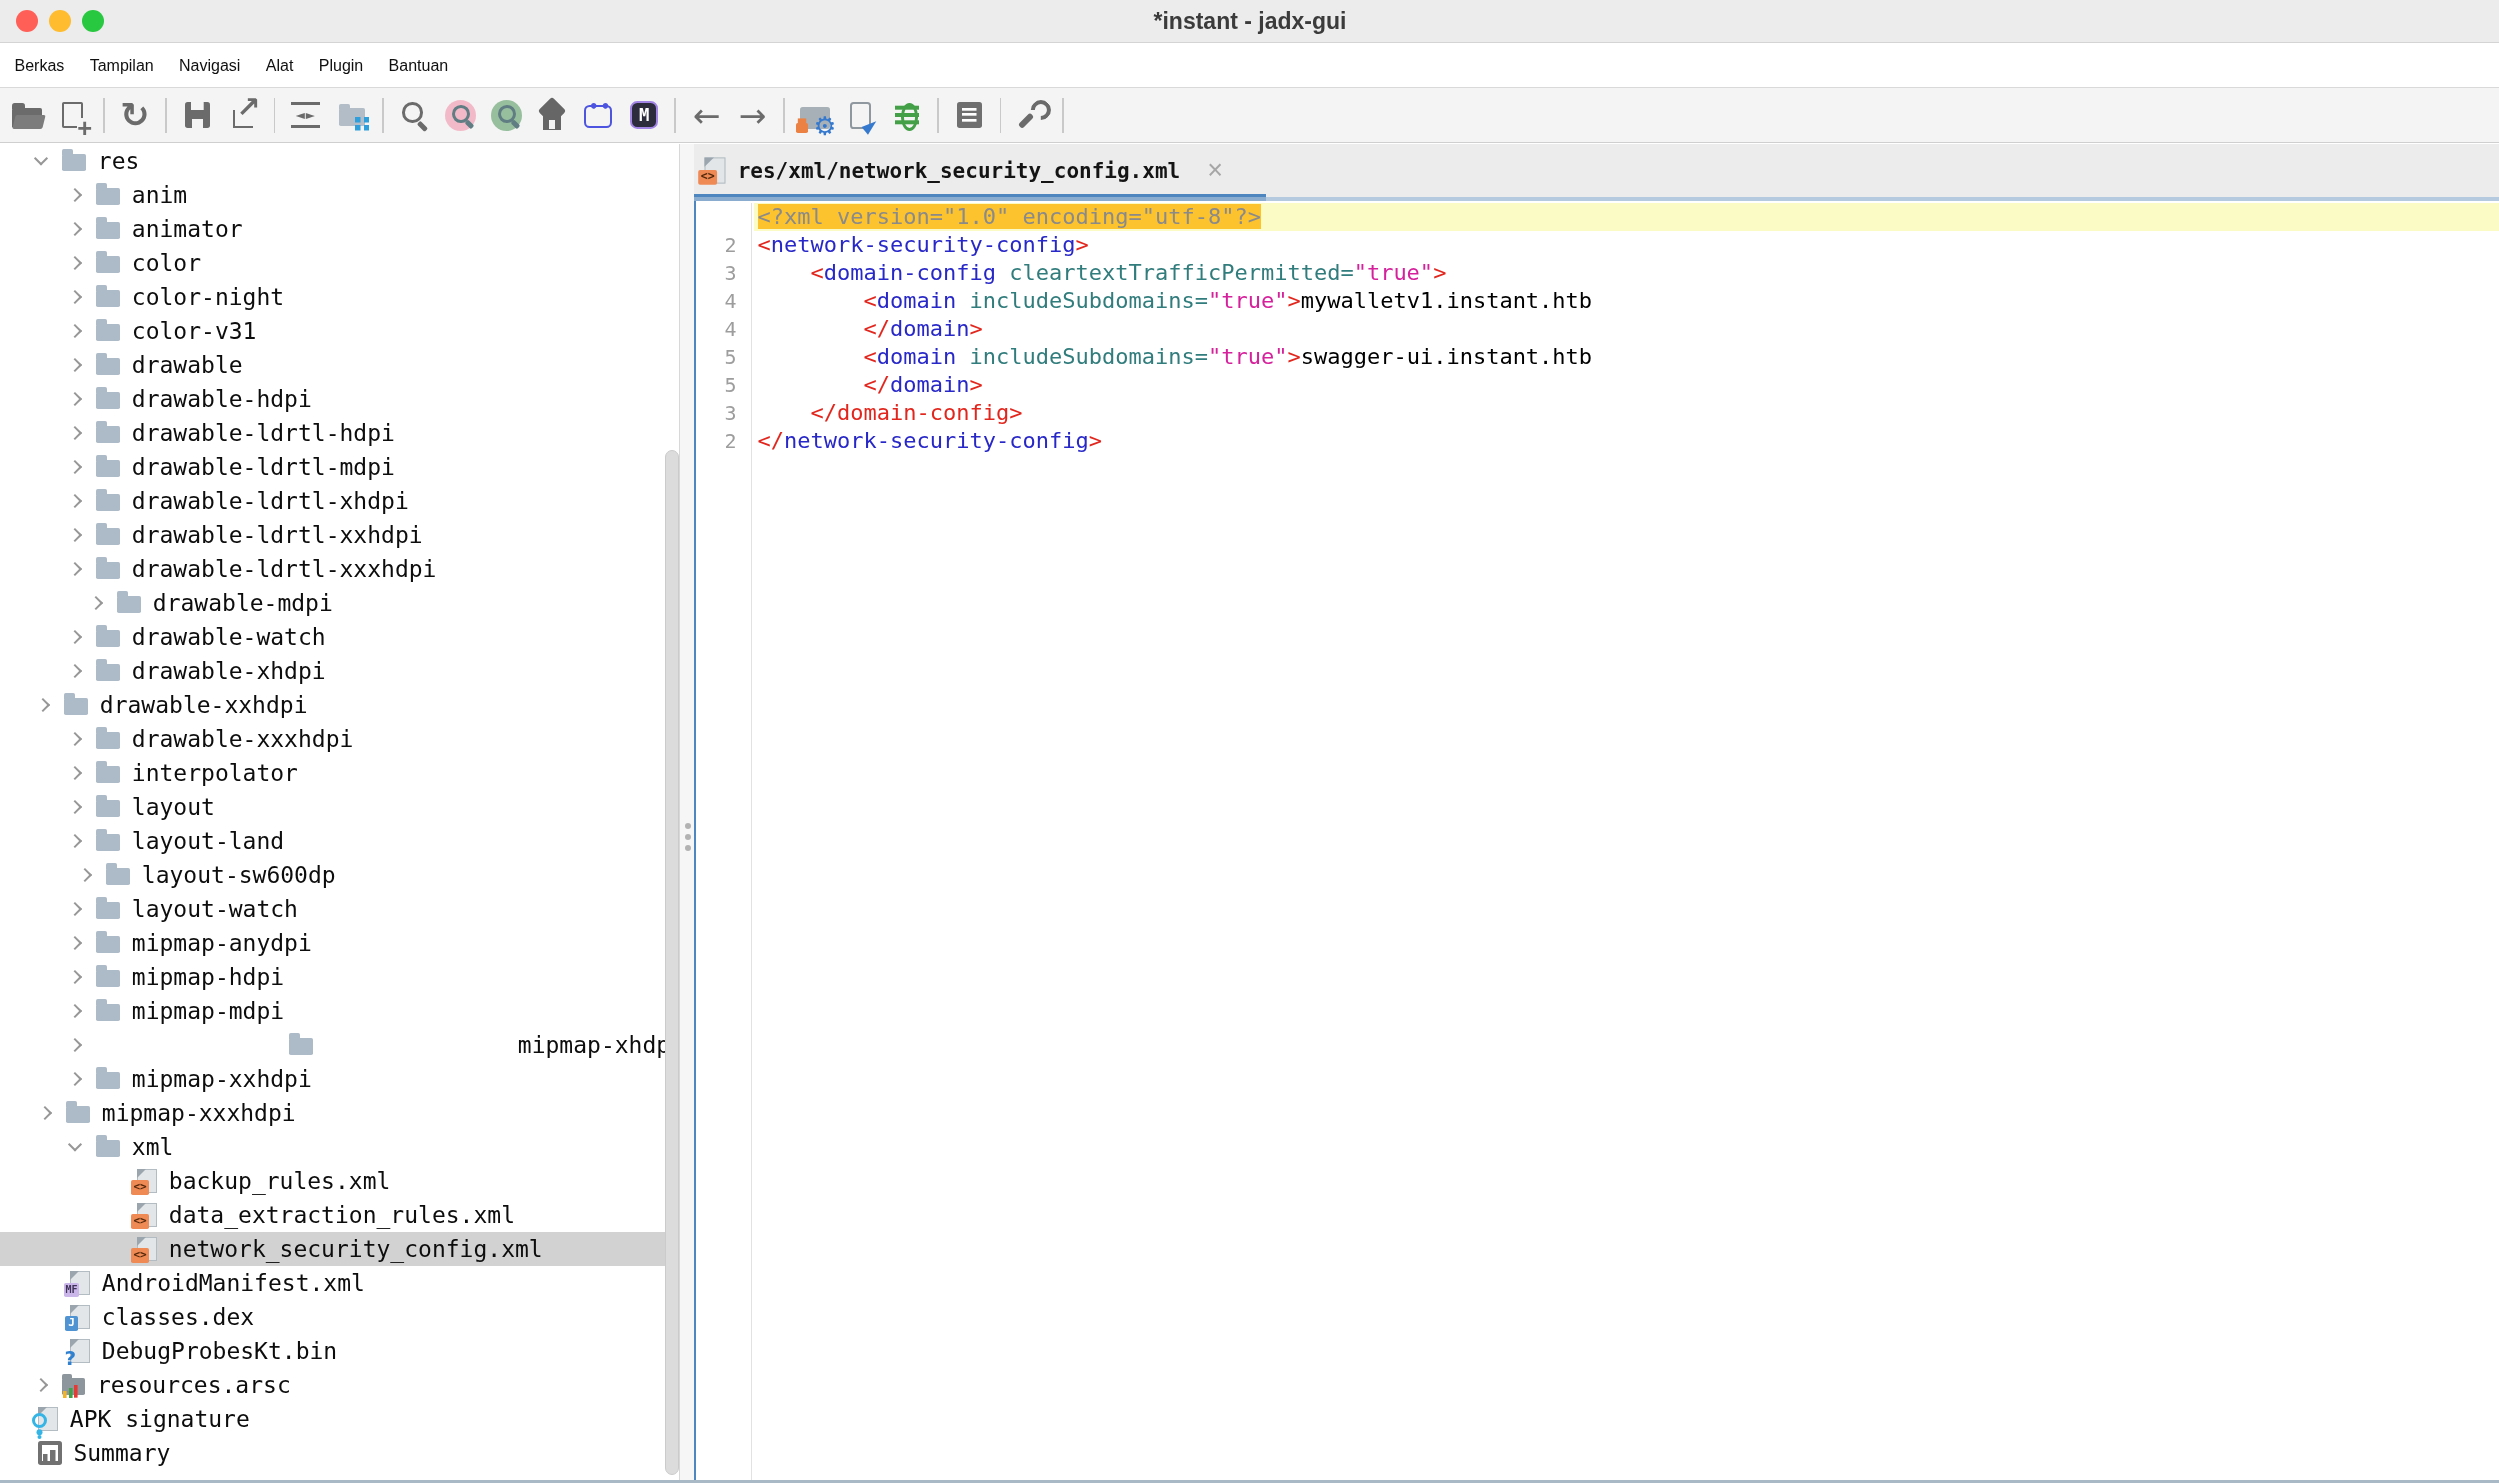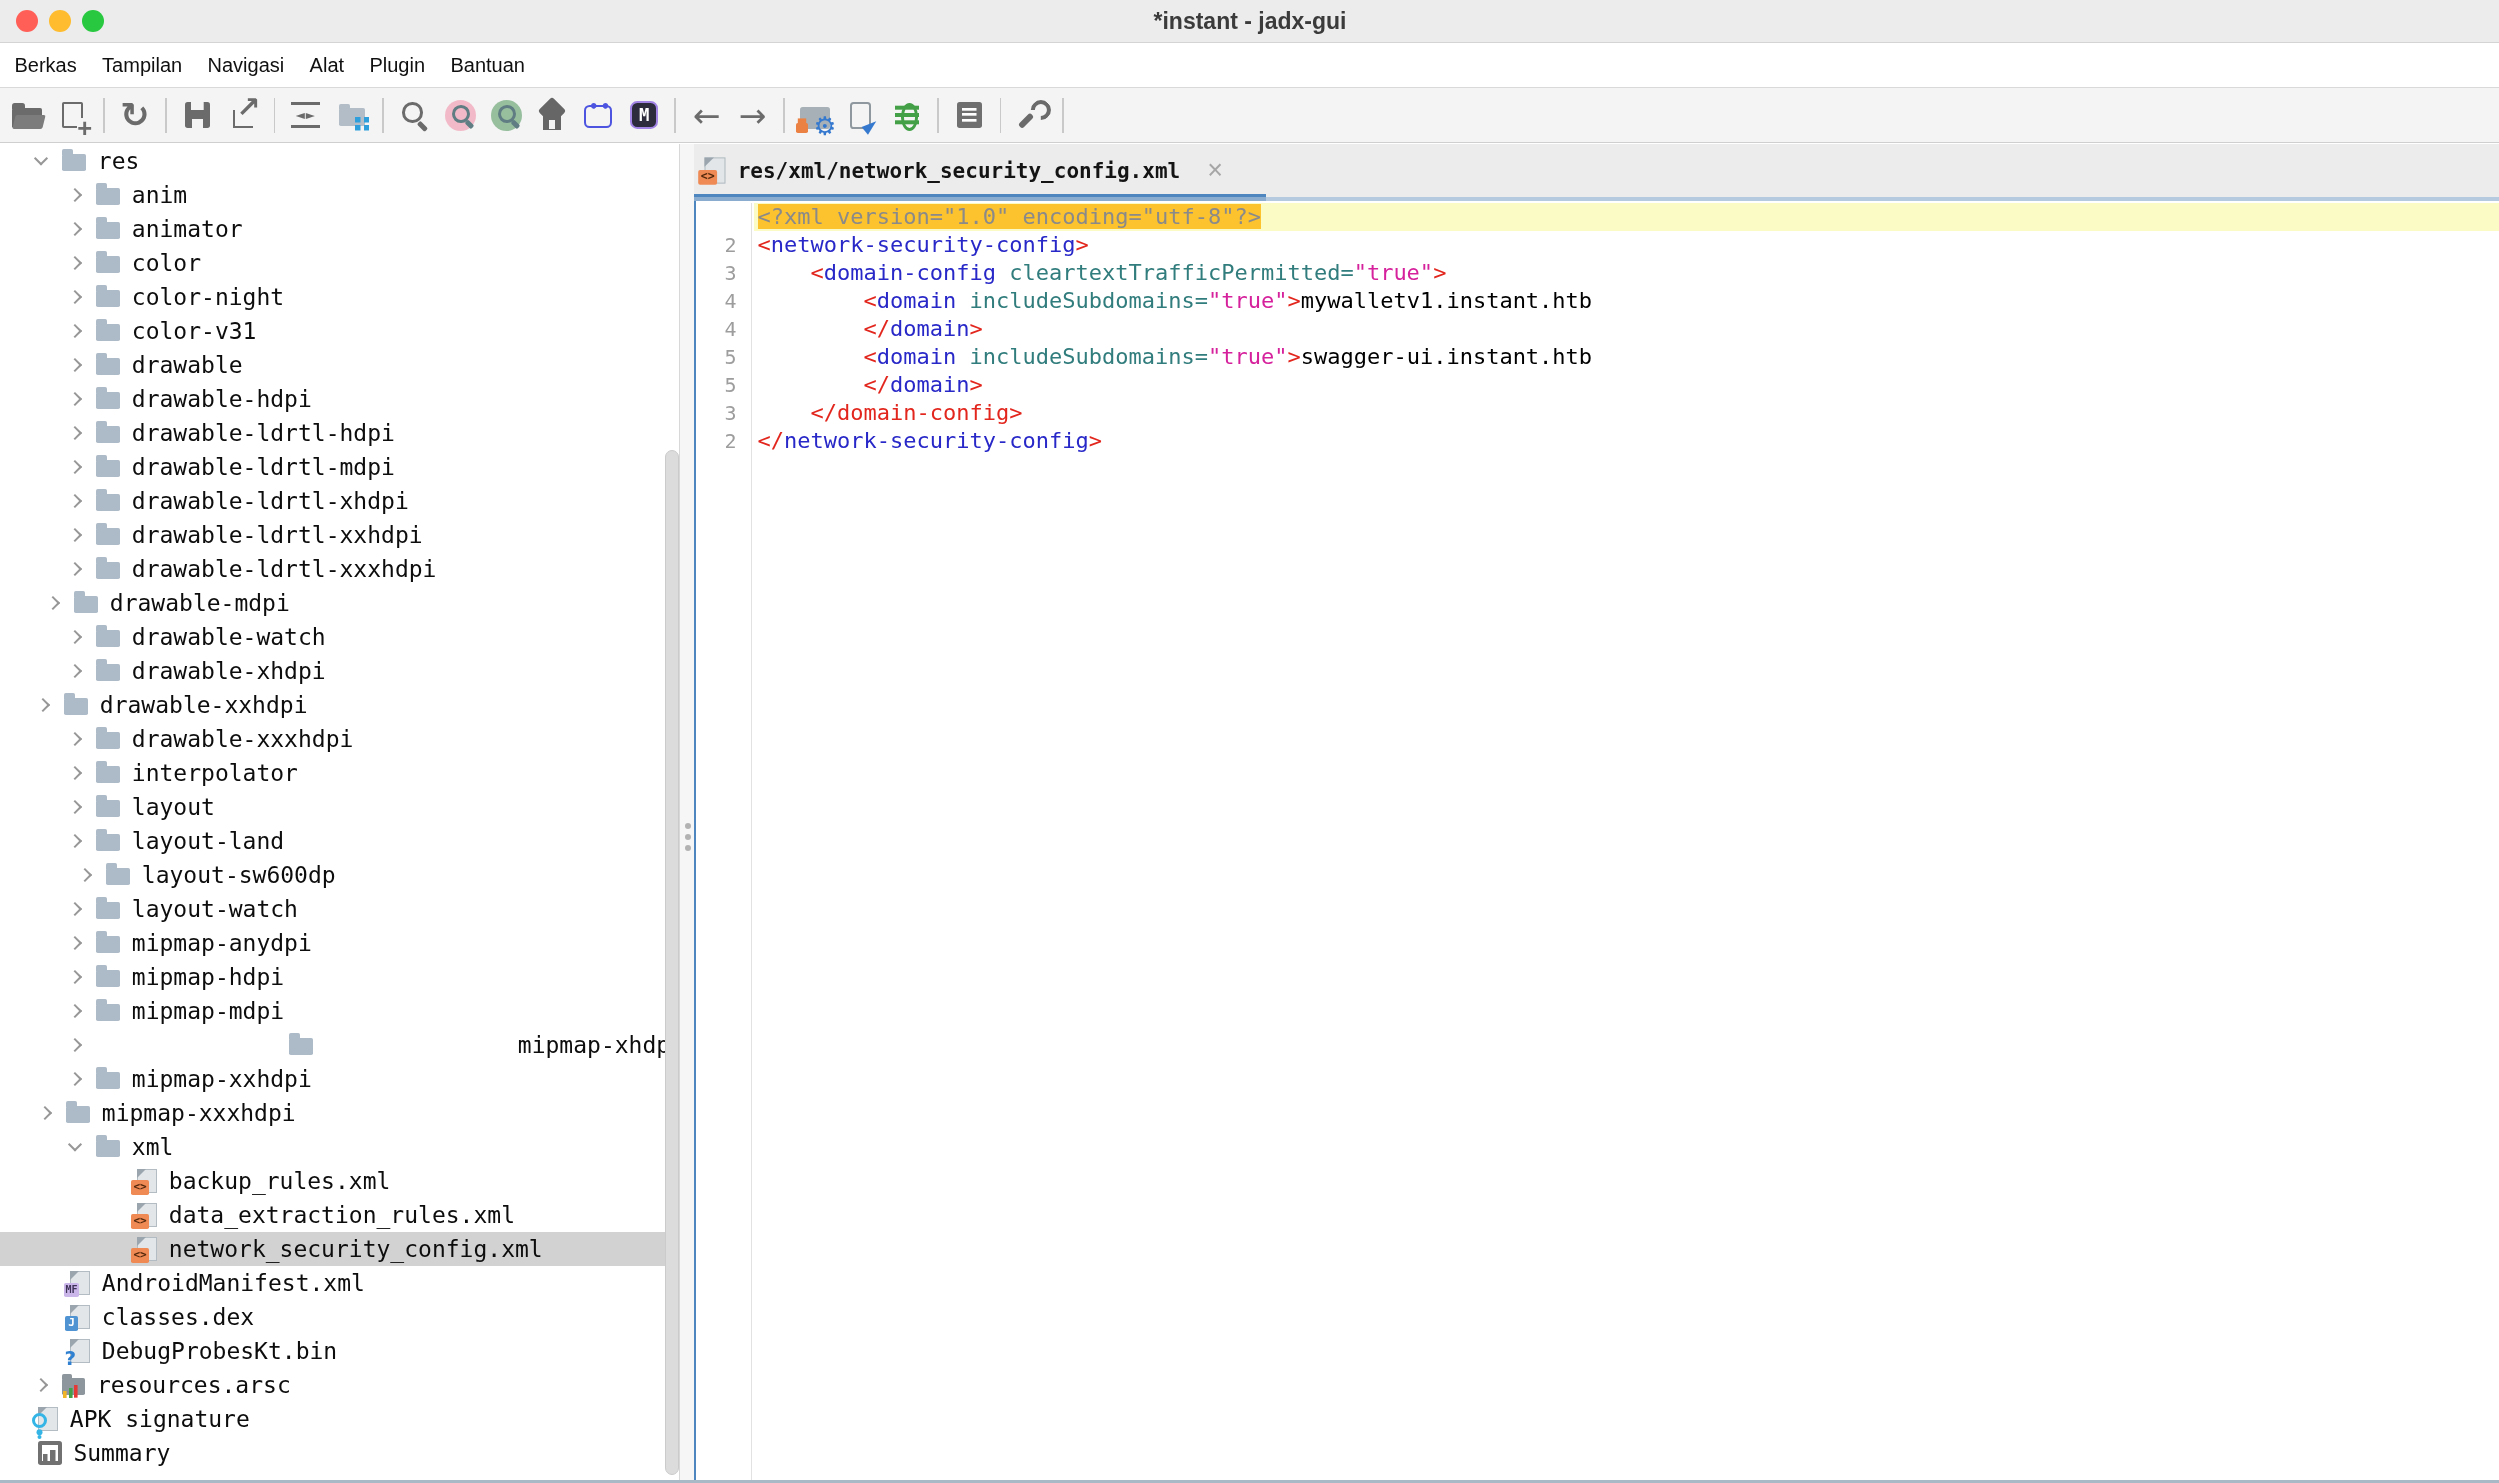--- a/index.html
+++ b/index.html
@@ -11,21 +11,21 @@
               background:#ececec; border-bottom:0.9px solid #d4d4d4; }
   .lights { position:absolute; left:16.4px; top:10px; display:flex; gap:11px; }
   .light { width:22px; height:22px; border-radius:50%; }
   .title { position:absolute; left:0; right:0; top:0; height:43px; line-height:43px;
            text-align:center; font-size:23px; font-weight:bold; color:#3b3b3b; }
 
   
   .menubar { position:absolute; left:0; top:44px; width:2500px; height:44px;
              background:#ffffff; border-bottom:0.9px solid #d9d9d9;
              display:flex; align-items:center; padding-left:1.8px; }
-  .menuitem { font-size:20px; color:#101010; padding:0 12.7px; }
+  .menuitem { font-size:16px; color:#101010; padding:0 12.7px; }
 
   
   .toolbar { position:absolute; left:0; top:88px; width:2500px; height:55px;
              background:#f4f4f4; border-bottom:0.9px solid #cfcfcf;
              display:flex; align-items:center; padding-left:3.6px; }
   .tbtn { width:46px; height:45px; display:flex; align-items:center; justify-content:center;
           position:relative; flex:none; }
   .tsep { width:1.8px; height:35px; background:#c9c9c9; margin:0 7.3px; flex:none; }
 
   
@@ -342,21 +342,21 @@
     <div class="row" style="padding-left: 70px;">
       <span class="chev c"></span>
       <span class="i-folder"></span>
       <span class="rlabel">drawable-ldrtl-xxhdpi</span>
     </div>
     <div class="row" style="padding-left: 70px;">
       <span class="chev c"></span>
       <span class="i-folder"></span>
       <span class="rlabel">drawable-ldrtl-xxxhdpi</span>
     </div>
-    <div class="row" style="padding-left: 48px;">
+    <div class="row" style="padding-left: 91px;">
       <span class="chev c"></span>
       <span class="i-folder"></span>
       <span class="rlabel">drawable-mdpi</span>
     </div>
     <div class="row" style="padding-left: 70px;">
       <span class="chev c"></span>
       <span class="i-folder"></span>
       <span class="rlabel">drawable-watch</span>
     </div>
     <div class="row" style="padding-left: 70px;">

